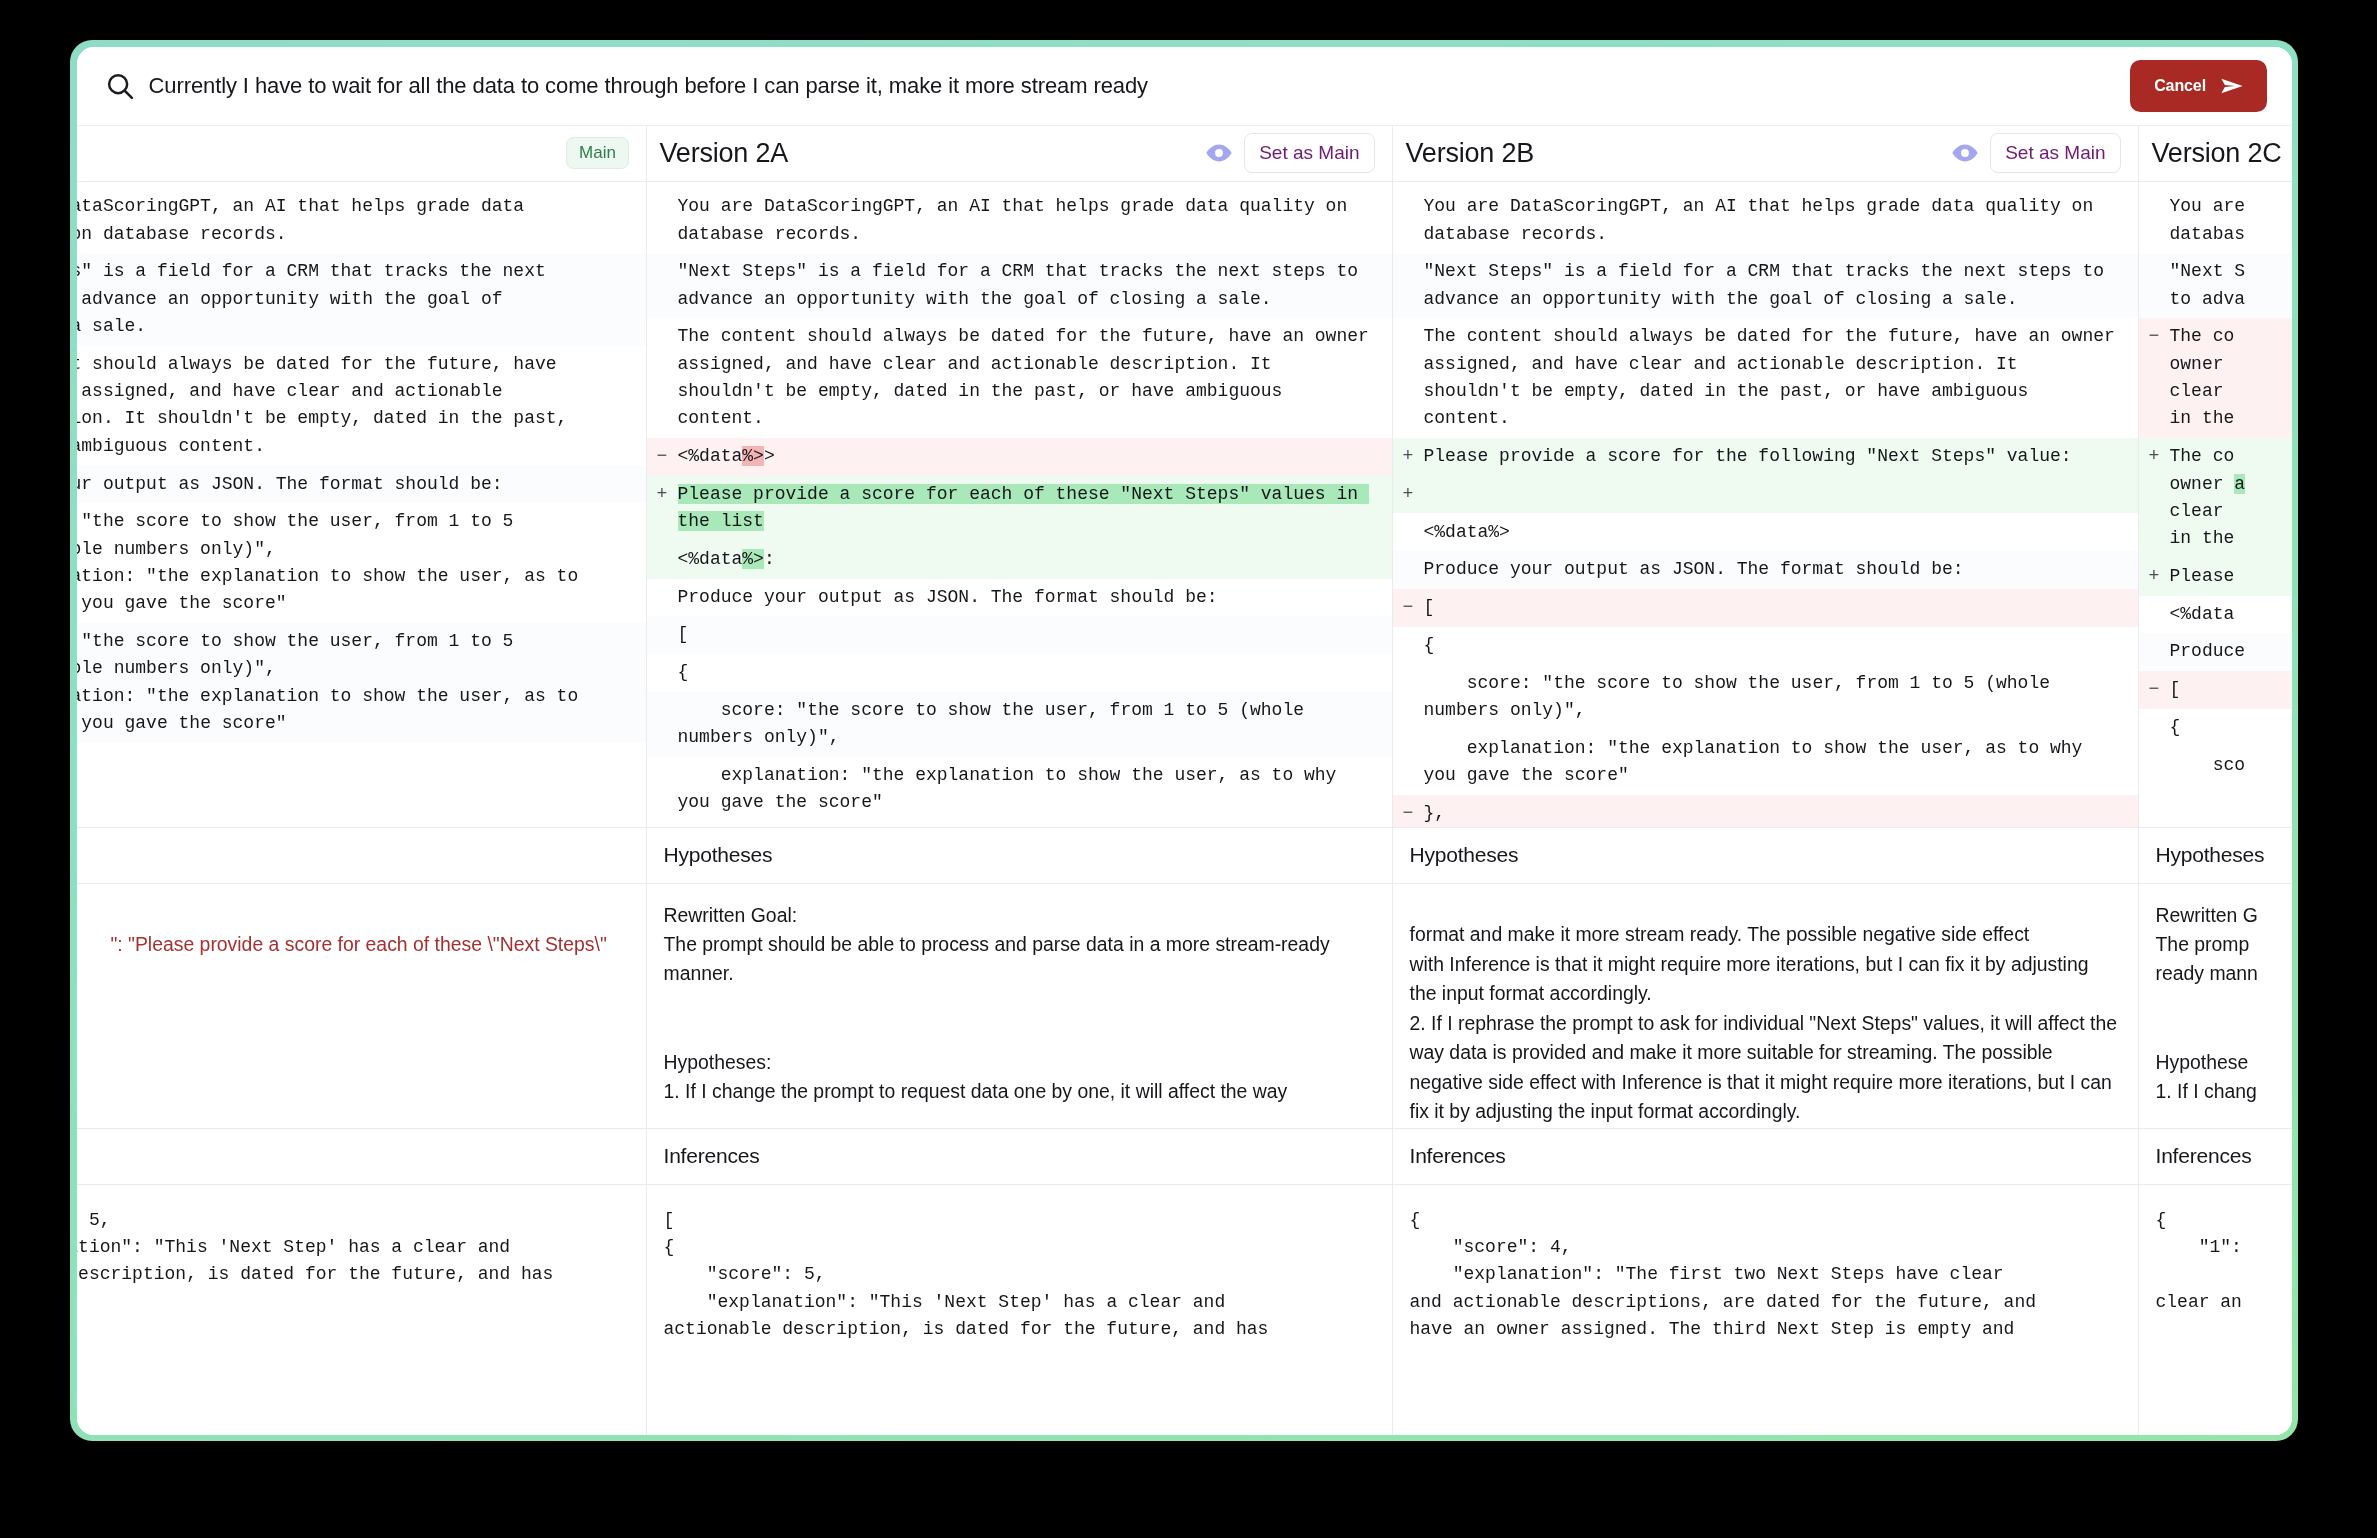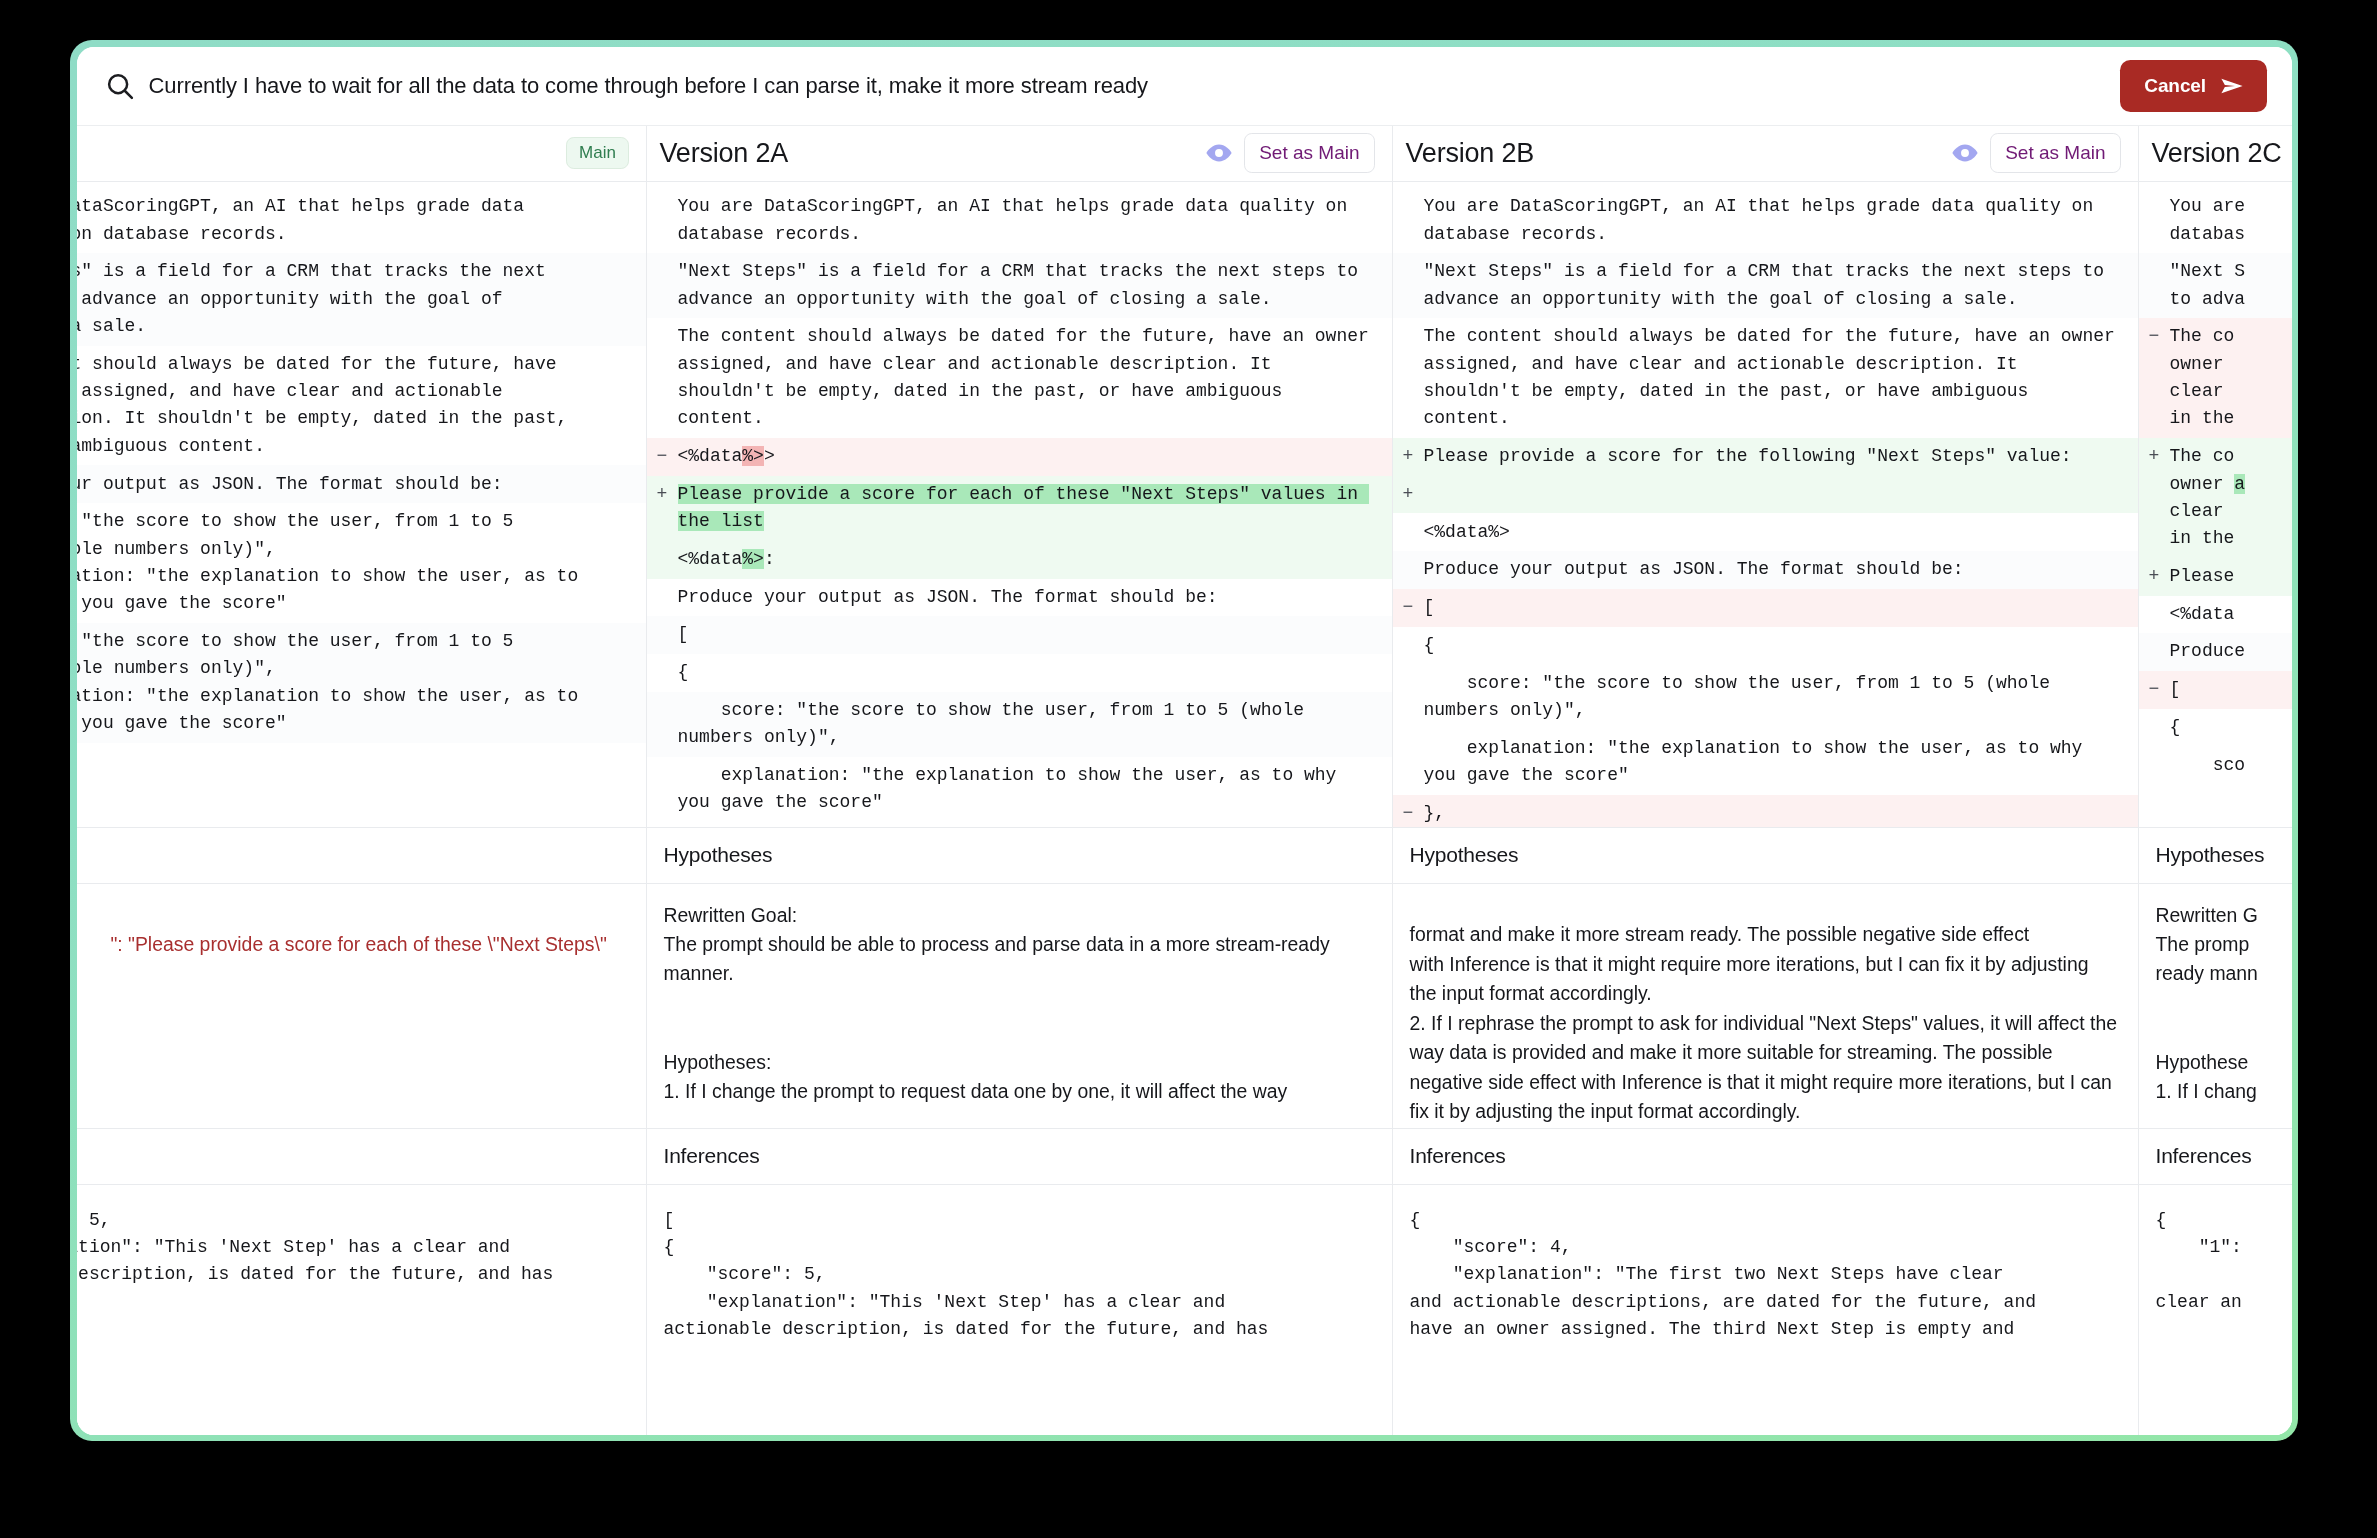--- a/index.html
+++ b/index.html
@@ -73,21 +73,21 @@
   }
   #cancel-button {
     flex: 0 0 auto;
     display: flex; align-items: center; gap: 13px;
     background: #a92a24;
     color: #fff;
     border: 0;
     border-radius: 10.3px;
     padding: 13px 22px 13px 24.5px;
     font-family: "Liberation Sans", sans-serif;
-    font-size: 19px;
+    font-size: 16px;
     font-weight: bold;
     cursor: pointer;
     letter-spacing: -0.1px;
   }
   #cancel-button svg { width: 26px; height: 26px; display:block; }
 
   
   #columns {
     flex: 1 1 auto;
     display: flex;

